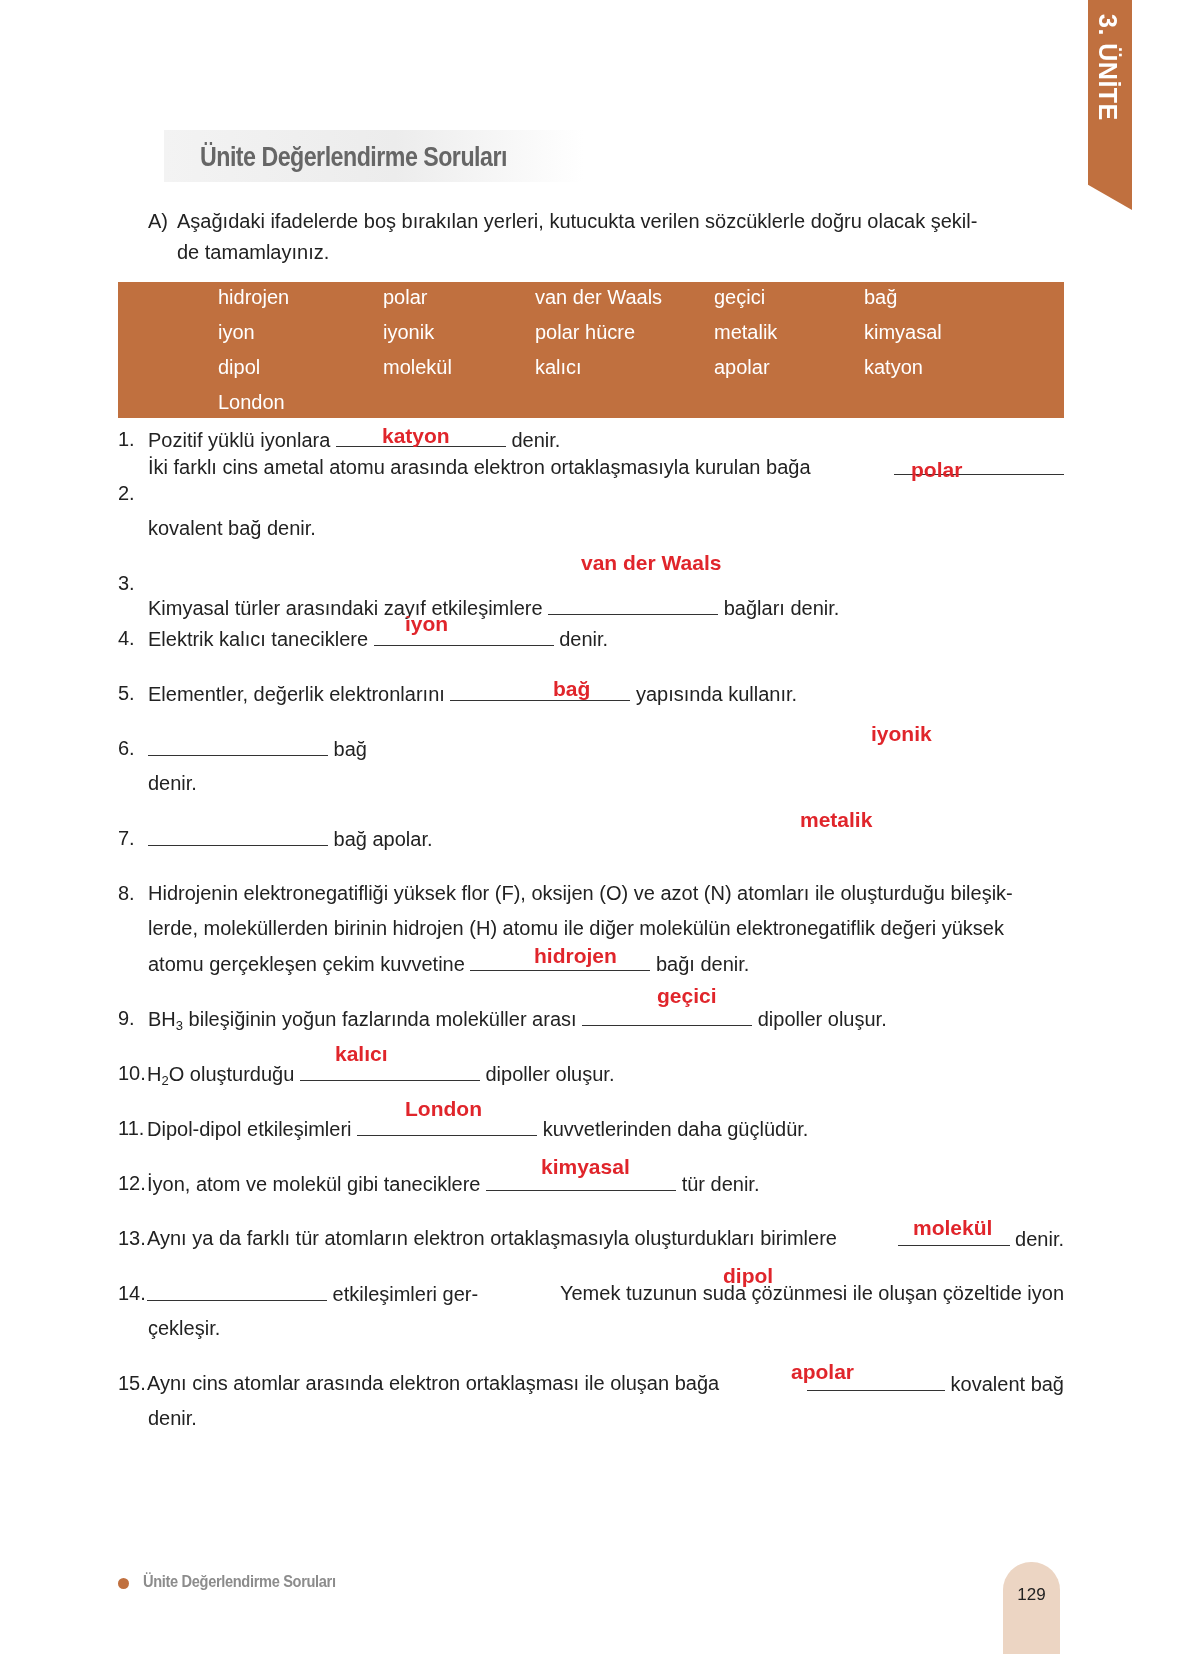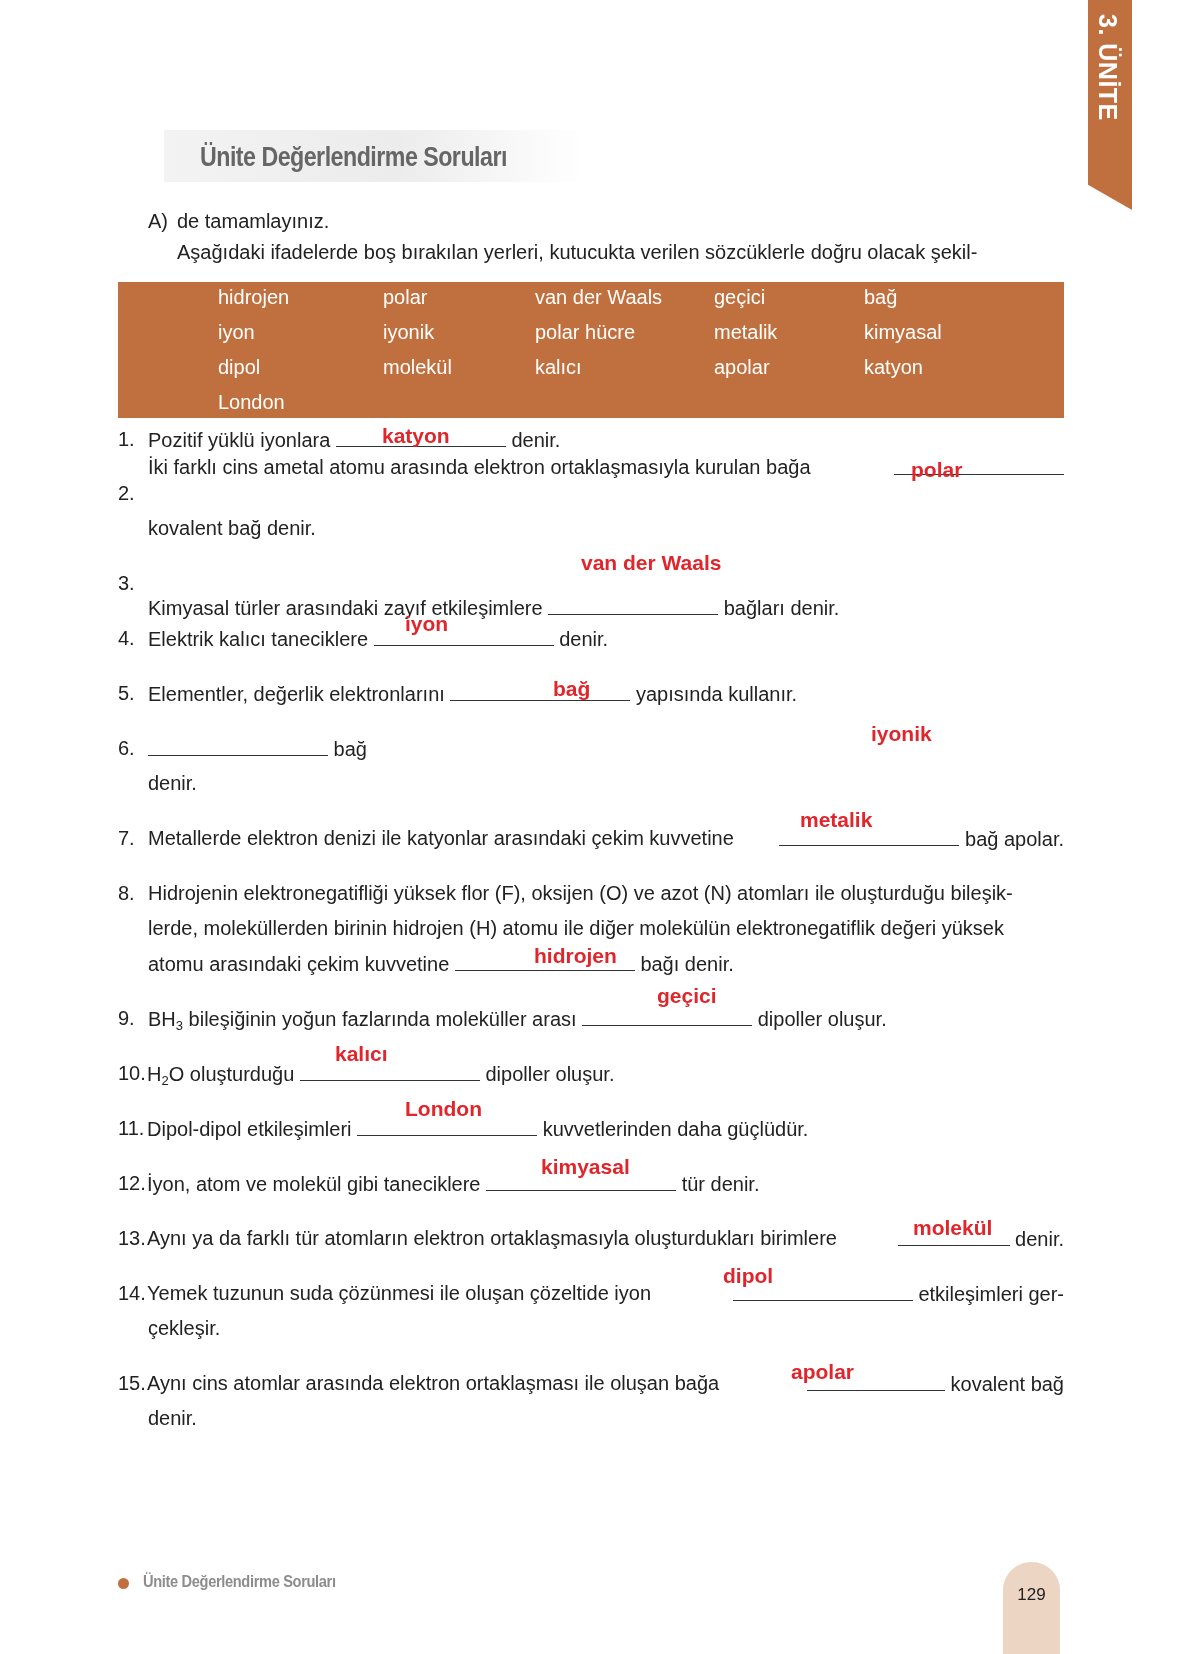--- a/index.html
+++ b/index.html
@@ -85,22 +85,22 @@
   <span>3. ÜNİTE</span>
 </div>
 
 <div class="section-title">
   <span>Ünite Değerlendirme Soruları</span>
 </div>
 
 <div class="instruction">
   <span class="lbl">A)</span>
   <div class="txt">
+    <div>Aşağıdaki ifadelerde boş bırakılan yerleri, kutucukta verilen sözcüklerle doğru olacak şekil-</div>
     <div>de tamamlayınız.</div>
-    <div>Aşağıdaki ifadelerde boş bırakılan yerleri, kutucukta verilen sözcüklerle doğru olacak şekil-</div>
   </div>
 </div>
 
 <div class="wordbox">
   <span class="word" style="left:100px;top:4px">hidrojen</span>
   <span class="word" style="left:265px;top:4px">polar</span>
   <span class="word" style="left:417px;top:4px">van der Waals</span>
   <span class="word" style="left:596px;top:4px">geçici</span>
   <span class="word" style="left:746px;top:4px">bağ</span>
 
@@ -179,33 +179,32 @@
     </span>
   </span>
   <span class="q qtext" style="top:772px">denir.</span>
   <span class="ans" style="left:871px;top:722px">iyonik</span>
 </div>
 
 <div>
   <span class="q qnum" style="top:827px">7.</span>
   <span class="q qtext" style="top:827px">
     <span class="justify-line">
-      <span>Metallerde elektron denizi ile katyonlar arasındaki çekim kuvvetine</span>
       <span><span class="blank" style="width:180px"></span>&nbsp;<span>bağ apolar.</span></span>
     </span>
   </span>
   <span class="ans" style="left:800px;top:808px">metalik</span>
 </div>
 
 <div>
   <span class="q qnum" style="top:882px">8.</span>
   <span class="q qtext" style="top:882px">Hidrojenin elektronegatifliği yüksek flor (F), oksijen (O) ve azot (N) atomları ile oluşturduğu bileşik-</span>
   <span class="q qtext" style="top:917px">lerde, moleküllerden birinin hidrojen (H) atomu ile diğer molekülün elektronegatiflik değeri yüksek</span>
   <span class="q qtext" style="top:952px">
-    <span>atomu arasındaki çekim kuvvetine</span>
+    <span>atomu gerçekleşen çekim kuvvetine</span>
     <span class="blank" style="width:180px"></span>
     <span>bağı denir.</span>
   </span>
   <span class="ans" style="left:534px;top:944px">hidrojen</span>
 </div>
 
 <div>
   <span class="q qnum" style="top:1007px">9.</span>
   <span class="q qtext" style="top:1007px">
     <span><span>BH</span><sub>3</sub></span>
@@ -255,22 +254,22 @@
       <span><span class="blank" style="width:112px"></span>&nbsp;<span>denir.</span></span>
     </span>
   </span>
   <span class="ans" style="left:913px;top:1216px">molekül</span>
 </div>
 
 <div>
   <span class="q qnum" style="top:1282px">14.</span>
   <span class="q" style="left:147px;top:1282px">
     <span class="justify-line" style="width:917px">
+      <span><span class="blank" style="width:180px"></span>&nbsp;<span>etkileşimleri ger-</span></span>
       <span>Yemek tuzunun suda çözünmesi ile oluşan çözeltide iyon</span>
-      <span><span class="blank" style="width:180px"></span>&nbsp;<span>etkileşimleri ger-</span></span>
     </span>
   </span>
   <span class="q qtext" style="top:1317px">çekleşir.</span>
   <span class="ans" style="left:723px;top:1264px">dipol</span>
 </div>
 
 <div>
   <span class="q qnum" style="top:1372px">15.</span>
   <span class="q" style="left:147px;top:1372px">
     <span class="justify-line" style="width:917px">

